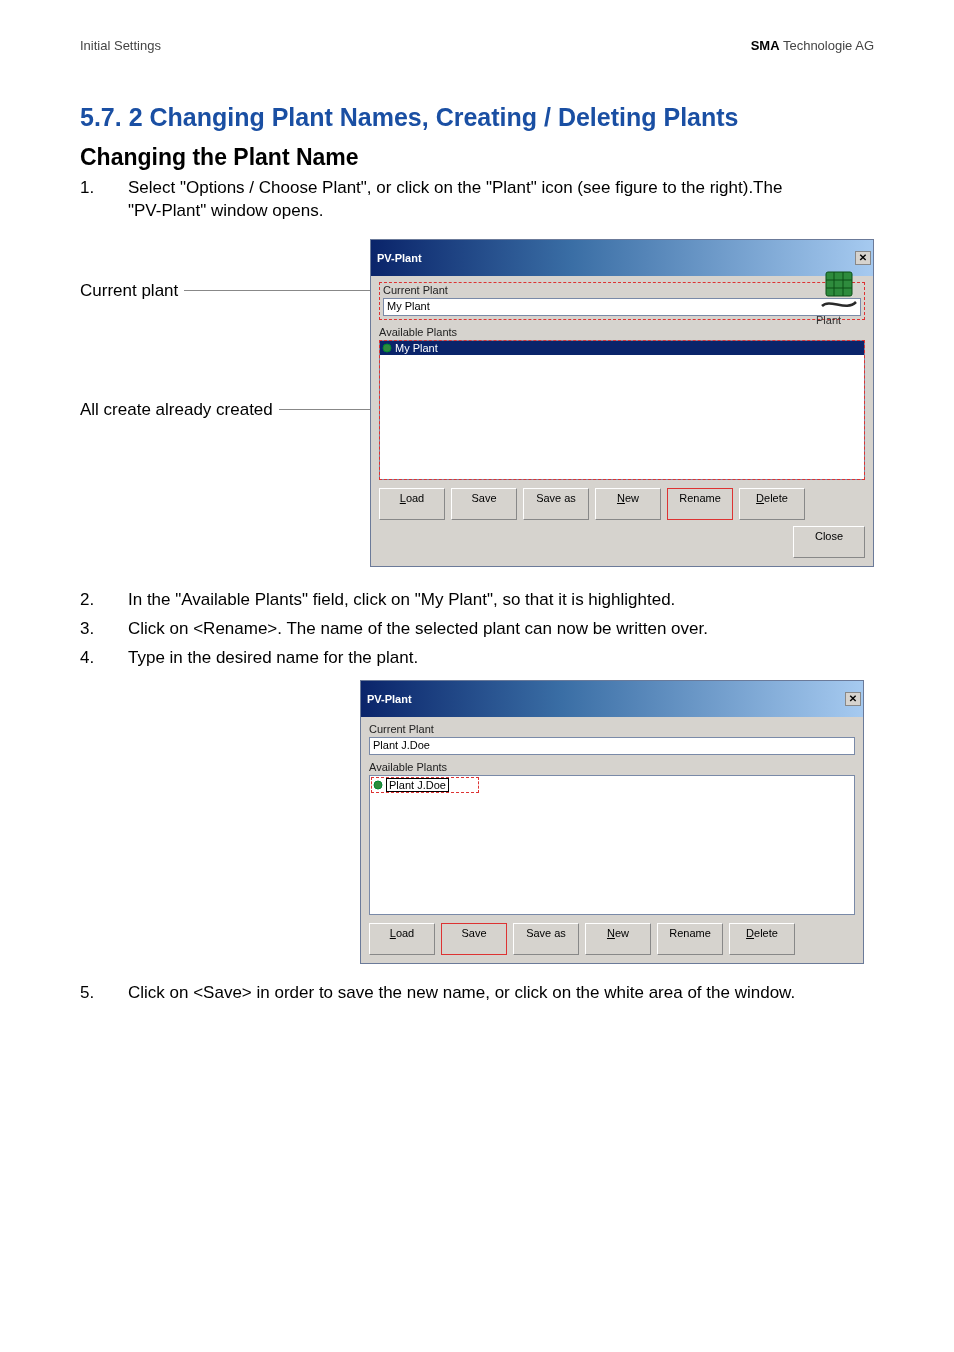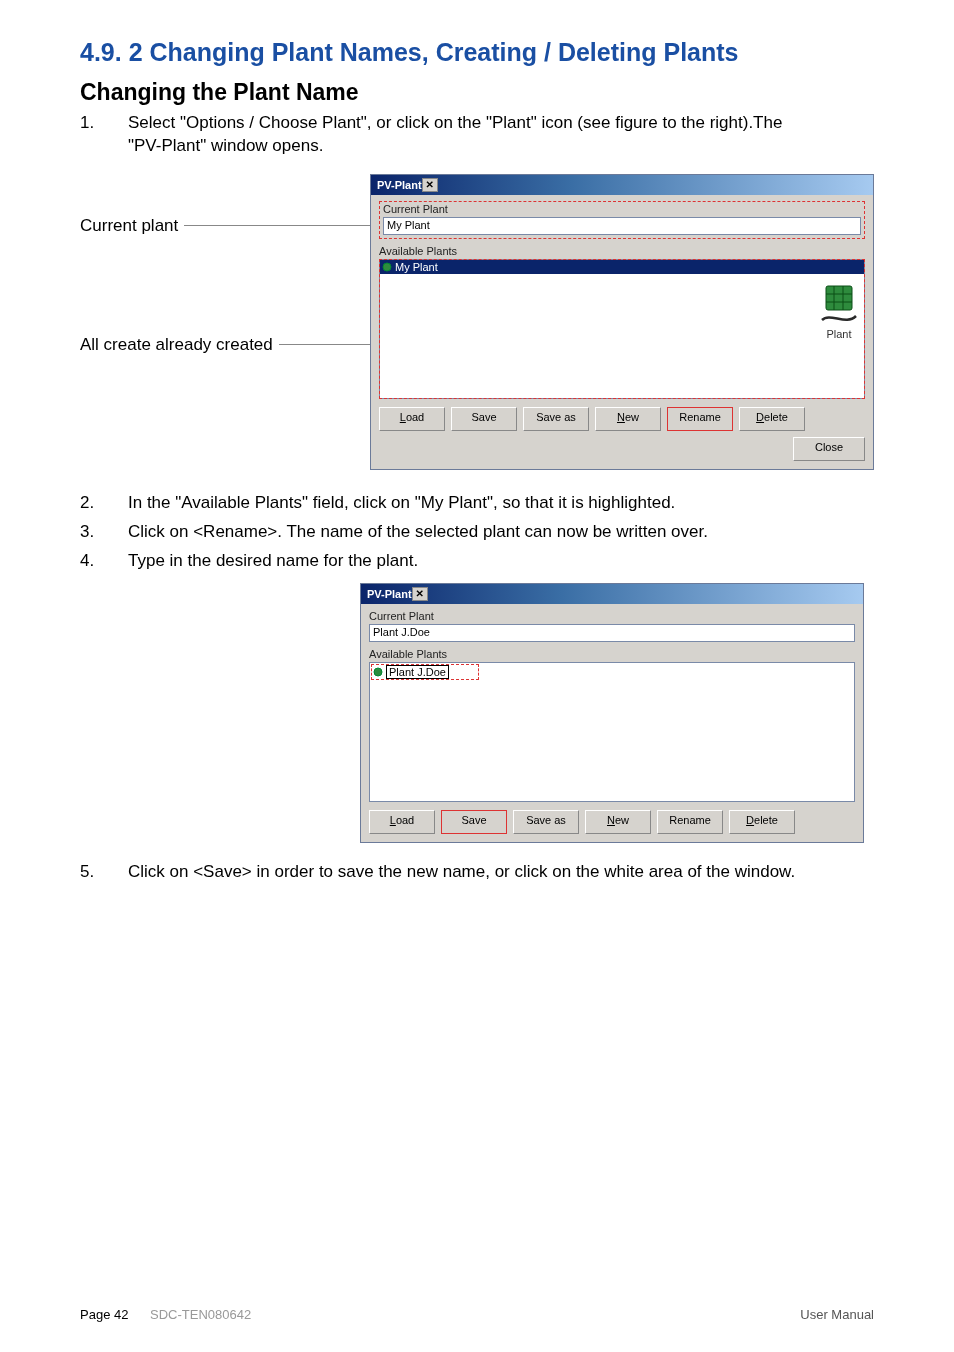--- a/index.html
+++ b/index.html
@@ -7,61 +7,67 @@
   .page { width: 954px; min-height: 1352px; padding: 38px 80px 30px 80px; position: relative; }
   .header-row { display: flex; justify-content: space-between; font-size: 13px; color: #444; margin-bottom: 50px; }
   .header-right .bold { font-weight: bold; color: #000; }
   h1.sec-title { color: #1a4fa3; font-size: 25px; font-weight: bold; margin-bottom: 12px; }
   .subhead { font-weight: bold; font-size: 23px; margin-bottom: 6px; }
   p.body { font-size: 17px; line-height: 1.35; margin-bottom: 10px; }
   .olist { margin-left: 0; }
   .olist .row { display: flex; font-size: 17px; line-height: 1.35; margin-bottom: 6px; }
   .olist .num { width: 48px; flex: 0 0 48px; }
   .olist .txt { flex: 1; }
-  .plant-icon-wrap { position: absolute; right: 92px; top: 282px; text-align: center; }
+  .plant-icon-wrap { position: absolute; right: 92px; top: 268px; text-align: left; }
   .plant-icon-wrap svg { display: block; margin: 0 auto; }
   .plant-icon-caption { font-size: 11px; color: #333; margin-top: 2px; }
 
   .figure-row { display: flex; align-items: stretch; margin: 16px 0 22px 0; }
   .callouts { width: 290px; flex: 0 0 290px; position: relative; font-size: 17px; }
   .callout { position: absolute; display: flex; align-items: center; }
   .callout .line { border-top: 1px solid #888; }
   .callout .label { padding-right: 6px; }
 
   .window { border: 1px solid #6b7a99; background: #d6d3ce; font-family: Tahoma, Arial, sans-serif; }
-  .titlebar { height: 20px; background: linear-gradient(90deg, #0a246a 0%, #3a6ea5 40%, #a6caf0 100%); color: #fff; display: flex; align-items: center; padding: 0 2px 0 6px; font-size: 11px; font-weight: bold; }
+  .titlebar { height: 36px; background: linear-gradient(90deg, #0a246a 0%, #3a6ea5 40%, #a6caf0 100%); color: #fff; display: flex; align-items: center; justify-content: space-between; padding: 0 2px 0 6px; font-size: 11px; font-weight: bold; }
   .titlebar .close { width: 16px; height: 14px; background: #d6d3ce; border: 1px solid #888; color:#000; font-size: 10px; line-height: 12px; text-align: center; }
   .win-body { padding: 6px 8px 8px 8px; }
   .grp-label { font-size: 11px; color: #222; margin-bottom: 2px; }
   .textfield { background: #fff; border: 1px solid #7a8aa8; height: 18px; font-size: 11px; padding: 1px 3px; }
   .listbox { background: #fff; border: 1px solid #7a8aa8; height: 140px; overflow: hidden; }
   .listitem { display: flex; align-items: center; gap: 3px; font-size: 11px; padding: 1px 2px; }
   .listitem.sel { background: #0a246a; color: #fff; }
   .listitem .dot { width: 10px; height: 10px; }
   .listitem.editing .editbox { background:#fff; border:1px solid #000; color:#000; padding:0 2px; }
   .btn-row { display: flex; gap: 6px; margin-top: 8px; justify-content: flex-start; }
-  .winbtn { min-width: 66px; height: 24px; font-size: 11px; background: #d6d3ce; border: 1px solid #888; border-top-color:#fff; border-left-color:#fff; text-align: center; line-height: 18px; }
+  .winbtn { min-width: 66px; height: 32px; font-size: 11px; background: #d6d3ce; border: 1px solid #888; border-top-color:#fff; border-left-color:#fff; text-align: center; line-height: 18px; }
   .close-row { display:flex; justify-content:flex-end; margin-top:6px; }
   .underline-first::first-letter { text-decoration: underline; }
 
   .redbox { outline: 1.5px dashed #d33; outline-offset: -1px; }
   .redbox-solid { outline: 1.5px solid #d33; outline-offset: -1px; }
 
   .figure2 { margin: 10px 0 18px 280px; }
 
   .footer { position: absolute; bottom: 30px; left: 80px; right: 80px; display: flex; justify-content: space-between; font-size: 13px; color: #555; }
   .footer .left span.pg { color:#000; }
   .footer .left span.code { margin-left: 18px; color:#999; }
 </style>
 </head>
 <body>
 
 <div class="page">
+  <div class="header-row">
+    <div>Initial Settings</div>
+    <div class="header-right">
+      <span class="bold">SMA</span><span> Technologie AG</span>
+    </div>
+  </div>
 
-  <h1 class="sec-title">4.9. 2 Changing Plant Names, Creating / Deleting Plants</h1>
+  <h1 class="sec-title">5.7. 2 Changing Plant Names, Creating / Deleting Plants</h1>
   <div class="subhead">Changing the Plant Name</div>
 
   <div class="plant-icon-wrap">
     <svg width="46" height="44" viewBox="0 0 46 44">
       <rect x="10" y="4" width="26" height="24" rx="2" fill="#2e8b3d" stroke="#0a4f17" stroke-width="1"></rect>
       <line x1="10" y1="12" x2="36" y2="12" stroke="#0a4f17"></line>
       <line x1="10" y1="20" x2="36" y2="20" stroke="#0a4f17"></line>
       <line x1="18" y1="4" x2="18" y2="28" stroke="#0a4f17"></line>
       <line x1="27" y1="4" x2="27" y2="28" stroke="#0a4f17"></line>
       <path d="M6 38 C 14 30, 30 44, 40 34" stroke="#2a2a2a" stroke-width="2.5" fill="none"></path>
@@ -167,20 +173,13 @@
     </div>
   </div>
 
   <div class="olist">
     <div class="row">
       <div class="num">5.</div>
       <div class="txt">Click on &lt;Save&gt; in order to save the new name, or click on the white area of the window.</div>
     </div>
   </div>
 
-  <div class="footer">
-    <div class="left">
-      <span class="pg">Page 42</span>
-      <span class="code">SDC-TEN080642</span>
-    </div>
-    <div>User Manual</div>
-  </div>
 </div>
 
 </body></html>

